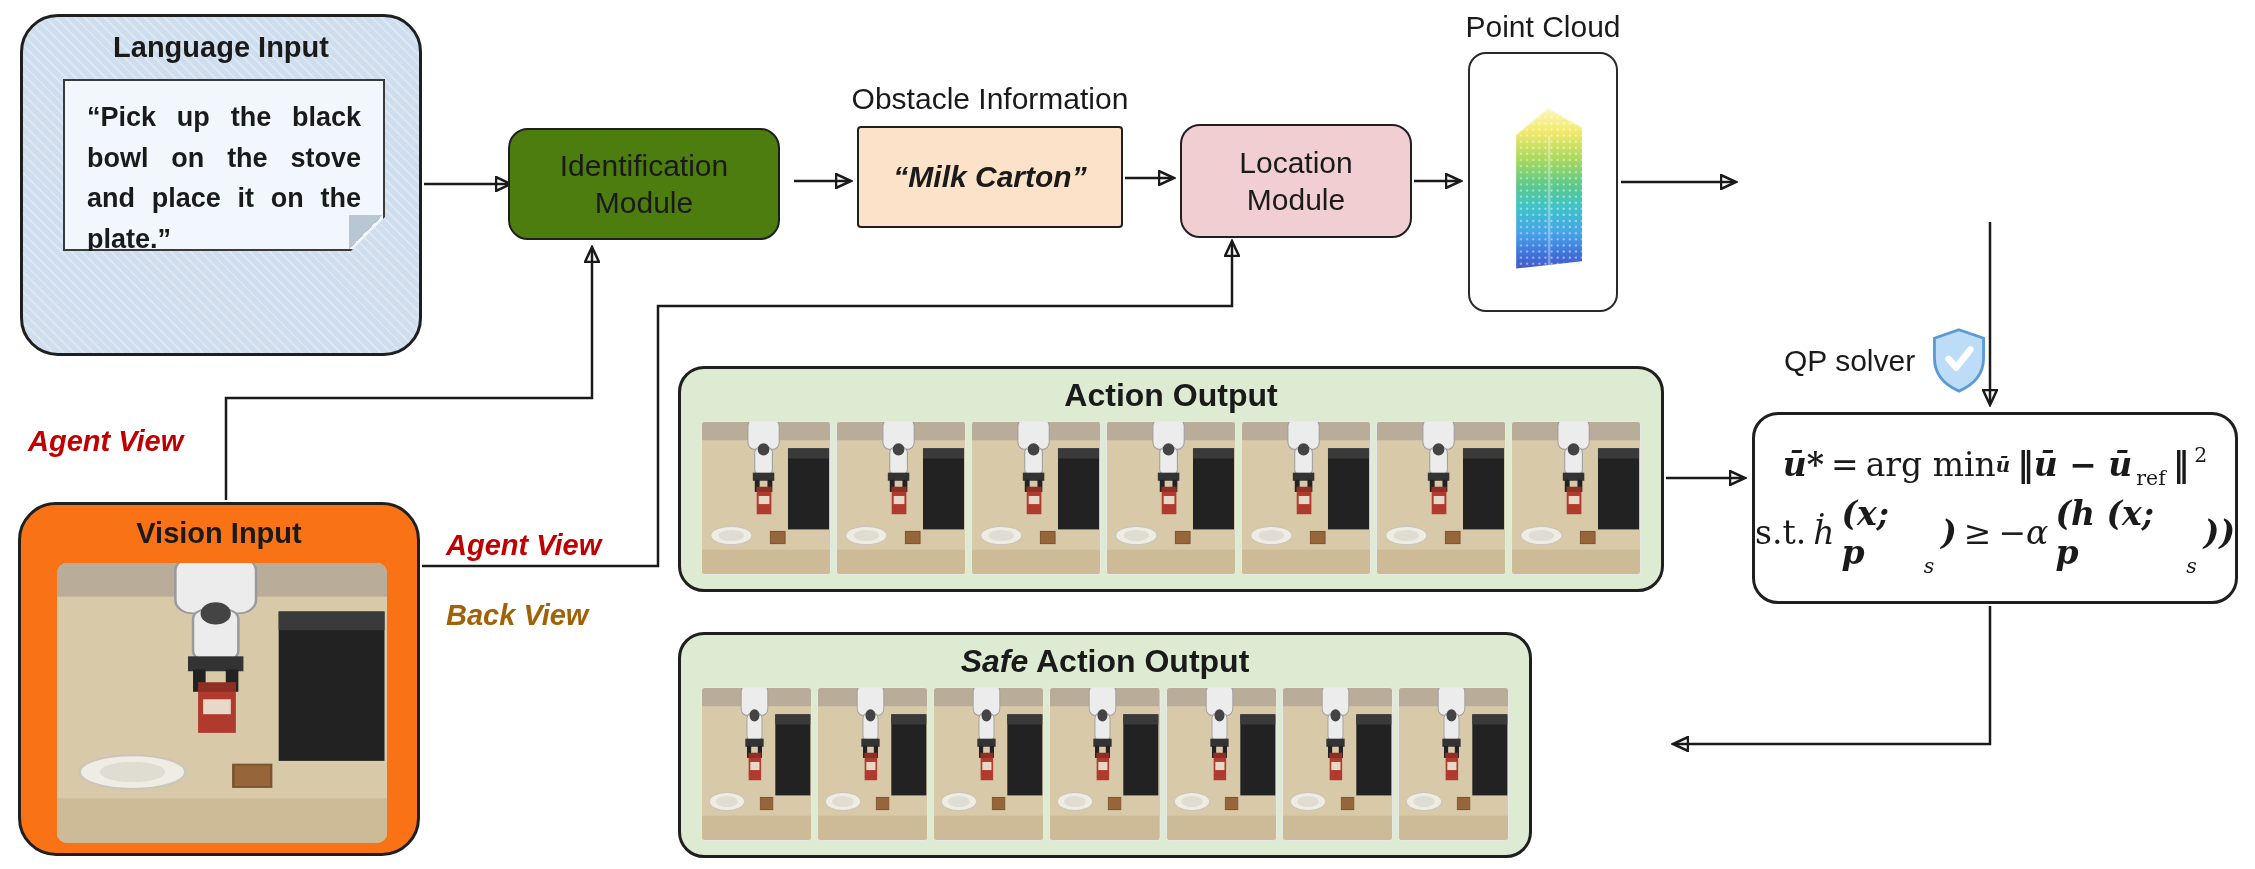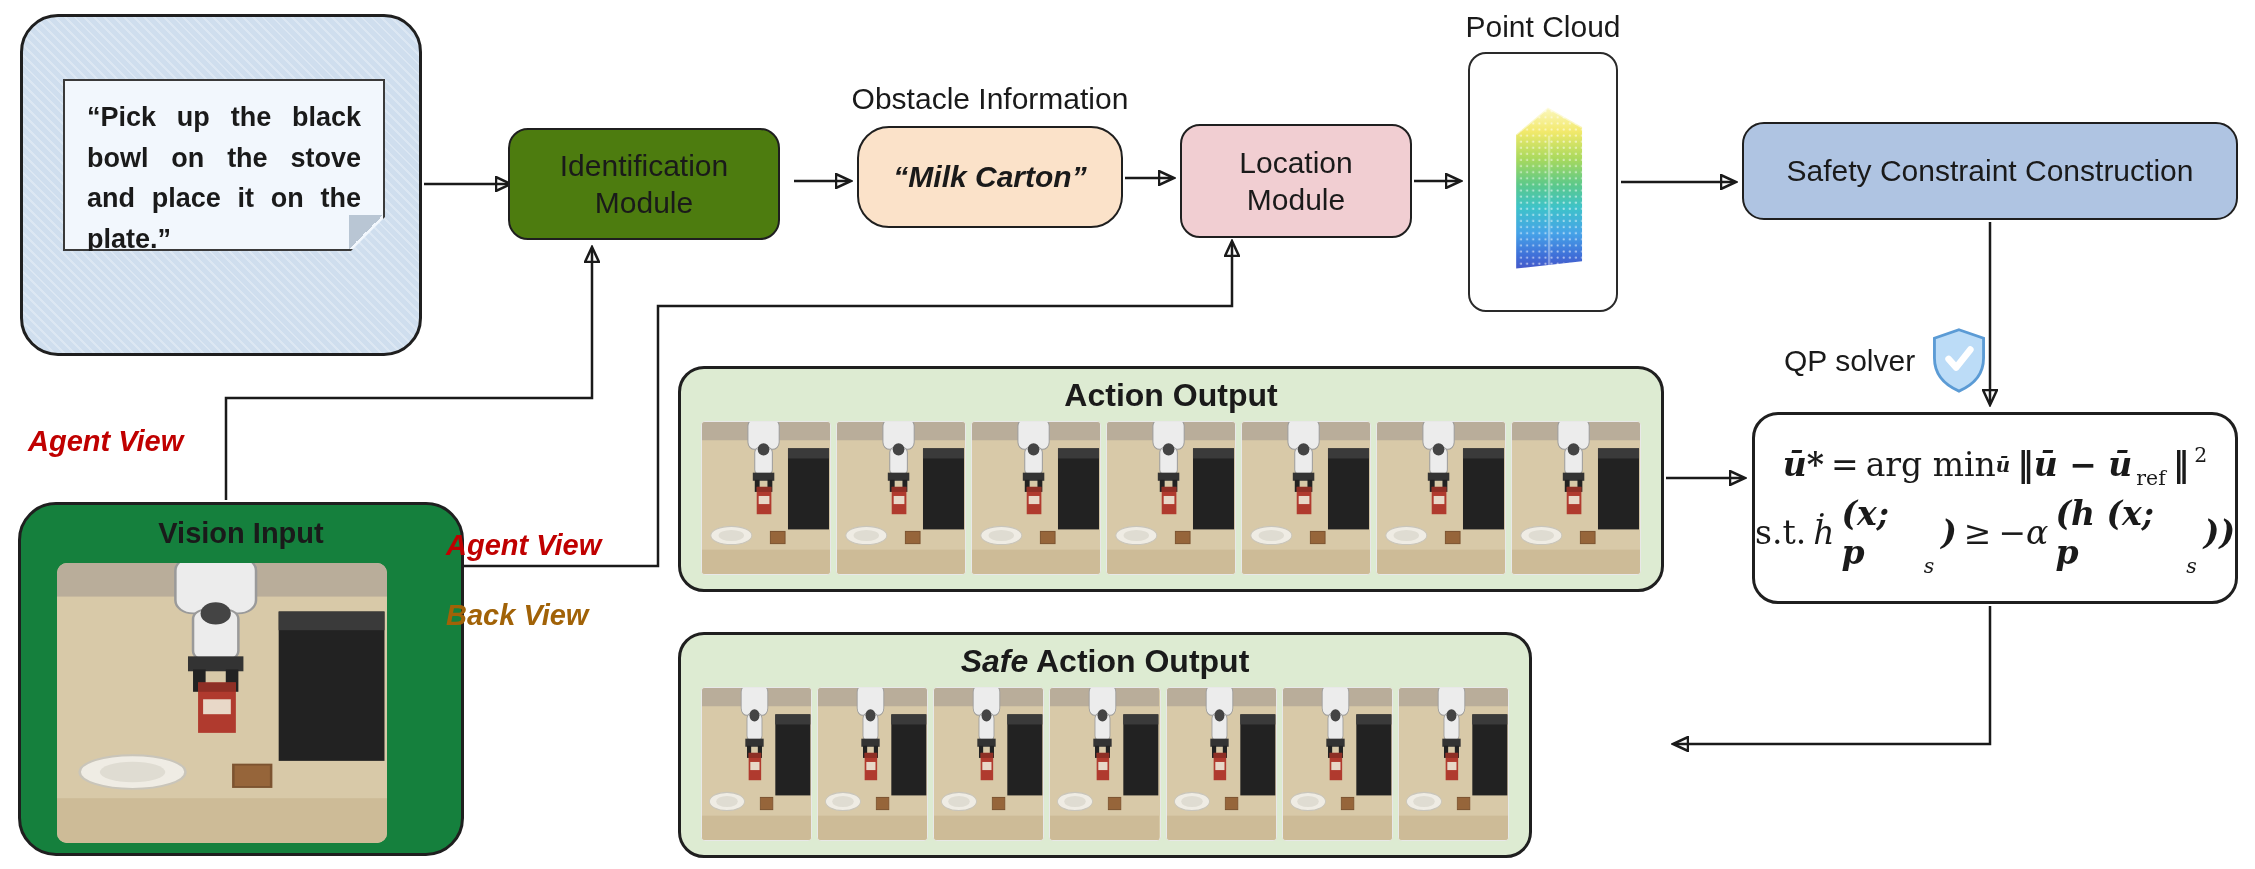--- a/index.html
+++ b/index.html
@@ -16,21 +16,21 @@
              border:2px solid #3a3a3a;box-sizing:border-box;padding:16px 22px;
              font-weight:bold;font-size:27px;line-height:1.5;text-align:justify;
              clip-path:polygon(0 0,100% 0,100% calc(100% - 34px),calc(100% - 34px) 100%,0 100%);}
   #lang-note::after{content:"";position:absolute;right:0;bottom:0;width:34px;height:34px;
              background:linear-gradient(135deg,#b9c6d4 50%,transparent 50%);}
 
   
   .module{display:flex;align-items:center;justify-content:center;text-align:center;
           font-size:30px;line-height:1.25;border-width:2.5px;}
   #ident-box{left:508px;top:128px;width:272px;height:112px;background:#4d7c0f;border-radius:20px;}
-  #milk-box{left:857px;top:126px;width:266px;height:102px;background:#fbe2c9;border-radius:32px;
+  #milk-box{left:857px;top:126px;width:266px;height:102px;background:#fbe2c9;border-radius:4px;
             font-weight:bold;font-style:italic;}
   #loc-box{left:1180px;top:124px;width:232px;height:114px;background:#f1ced2;border-radius:20px;}
   #safety-box{left:1742px;top:122px;width:496px;height:98px;background:#afc4e2;border-radius:22px;}
 
   .free-label{position:absolute;font-size:30px;}
   #obstacle-label{left:833px;top:82px;width:314px;text-align:center;}
   #pc-label{left:1448px;top:10px;width:190px;text-align:center;}
   #qp-label{left:1784px;top:344px;}
 
   
@@ -48,21 +48,21 @@
   .f-line{display:flex;align-items:center;justify-content:center;gap:7px;}
   .rm{font-style:normal;font-weight:normal;}
   .it{font-style:italic;}
   .bi{font-style:italic;font-weight:bold;}
   .sub{font-size:0.62em;align-self:flex-end;transform:translateY(6px);margin-left:-3px;}
   .sup{font-size:0.62em;align-self:flex-start;transform:translateY(-2px);margin-left:-2px;}
   .argmin{display:inline-flex;flex-direction:row;align-items:center;line-height:1;}
   .argmin .under{font-size:0.6em;margin-top:3px;}
 
   
-  #vision-box{left:18px;top:502px;width:446px;height:354px;background:#15803d;border-radius:38px;}
+  #vision-box{left:18px;top:502px;width:402px;height:354px;background:#f97316;border-radius:38px;}
   #vision-title{padding-top:12px;text-align:center;font-weight:bold;font-size:29px;}
   #vision-img{position:absolute;left:36px;top:58px;width:330px;height:280px;border-radius:10px;overflow:hidden;}
   #vision-img svg{width:100%;height:100%;display:block;}
 
   
   .view-label{position:absolute;font-size:29px;font-weight:bold;font-style:italic;margin-top:11px;}
   #agent-view-top{left:28px;top:414px;color:#c00000;}
   #agent-view-mid{left:446px;top:518px;color:#c00000;}
   #back-view{left:446px;top:588px;color:#a16207;}
 
@@ -124,20 +124,21 @@
     <path d="M1414,181 H1460" marker-end="url(#arrow)"></path>
     <path d="M1621,182 H1735" marker-end="url(#arrow)"></path>
     <path d="M1990,222 V404" marker-end="url(#arrow)"></path>
     <path d="M1666,478 H1744" marker-end="url(#arrow)"></path>
     <path d="M1990,606 V744 H1674" marker-end="url(#arrow)"></path>
     <path d="M226,500 V398 H592 V248" marker-end="url(#arrow)"></path>
     <path d="M422,566 H658 V306 H1232 V242" marker-end="url(#arrow)"></path>
   </svg>
 
   <div class="box" id="lang-box">
+    <div id="lang-title">Language Input</div>
     <div id="lang-note">
       <span>“Pick up the black bowl on the stove and place it on the plate.”</span>
     </div>
   </div>
 
   <div class="box module" id="ident-box">
     <div>
       <div>Identification</div>
       <div>Module</div>
     </div>
@@ -173,23 +174,20 @@
           <circle cx="2" cy="2" r="0.9" fill="rgba(255,255,255,0.55)"></circle>
         </pattern>
       </defs>
       <path d="M28,46 L54,24 L82,40 L82,150 L28,156 Z" fill="url(#pcGrad)"></path>
       <path d="M28,46 L54,24 L82,40 L82,150 L28,156 Z" fill="url(#pcDots)"></path>
       <path d="M28,46 L54,24 L82,40" fill="none" stroke="rgba(255,255,255,0.5)" stroke-width="2"></path>
       <line x1="55" y1="47" x2="55" y2="153" stroke="rgba(255,255,255,0.35)" stroke-width="2"></line>
     </svg>
   </div>
 
-  <div class="box module" id="safety-box">
-    <span>Safety Constraint Construction</span>
-  </div>
 
   <div class="free-label" id="qp-label">QP solver</div>
   <svg id="qp-shield" viewBox="0 0 64 72">
     <path d="M32,4 L58,13 V34 C58,52 46,63 32,69 C18,63 6,52 6,34 V13 Z" fill="#bcdcf7" stroke="#5b9bd5" stroke-width="3"></path>
     <path d="M21,35 L29,44 L44,25" fill="none" stroke="#ffffff" stroke-width="7" stroke-linecap="round" stroke-linejoin="round"></path>
   </svg>
 
   <div class="box" id="formula-box">
     <div class="f-line">
       <span class="bi">ū*</span>

